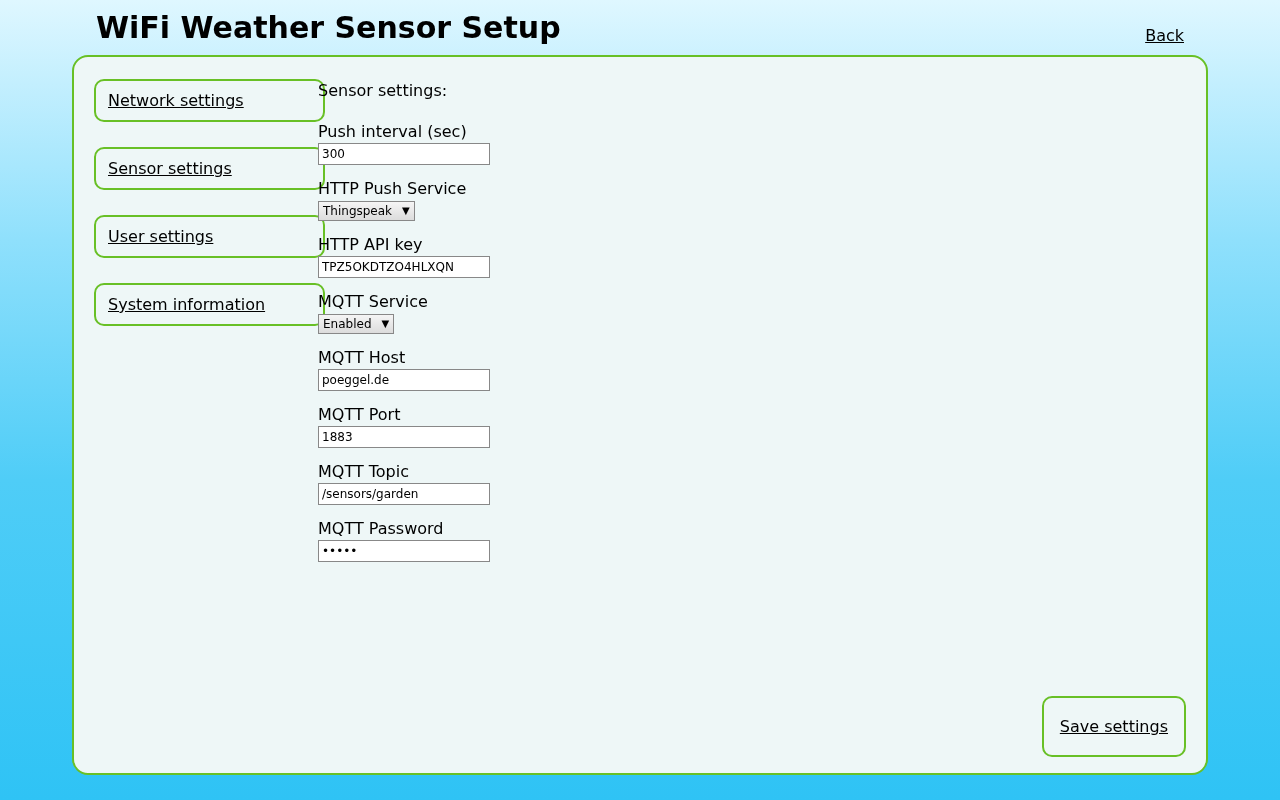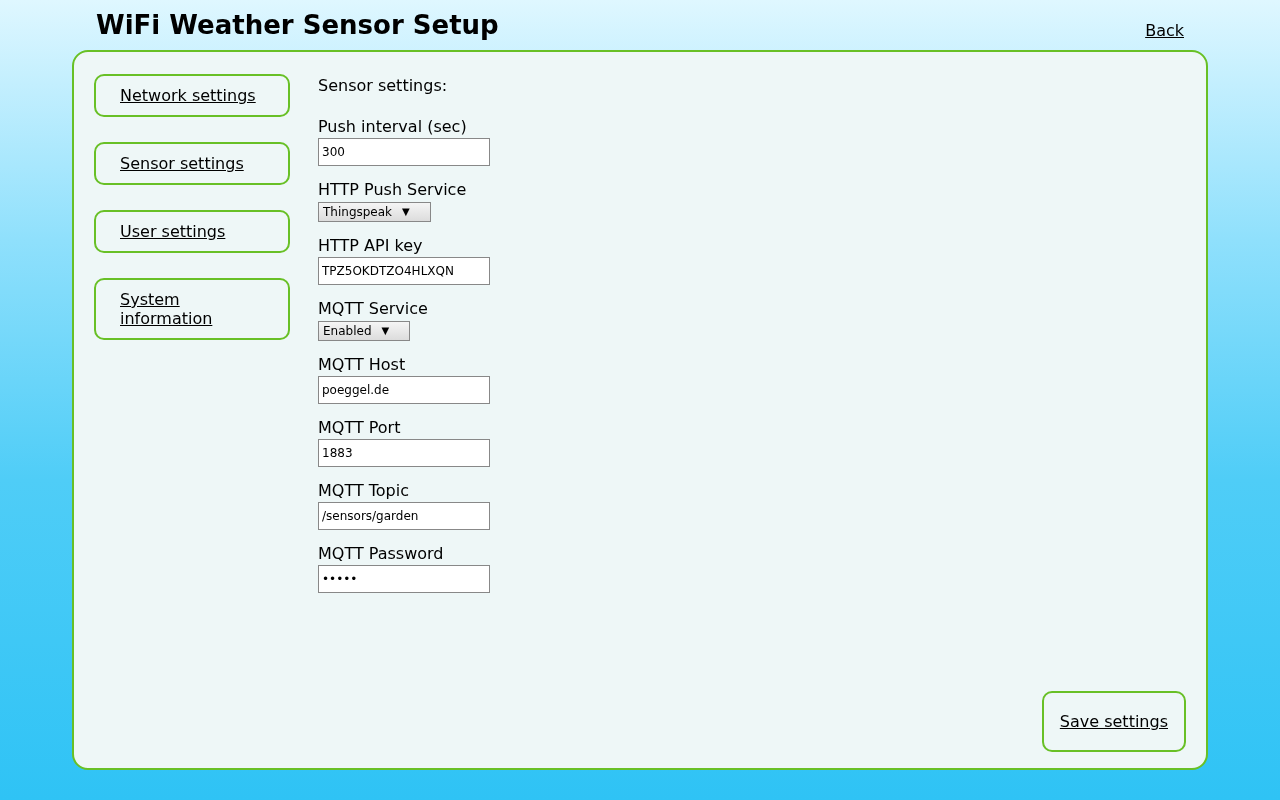--- a/index.html
+++ b/index.html
@@ -10,21 +10,21 @@
       background: linear-gradient(180deg, #dff7ff 0%, #8fe0fc 30%, #4fcdf7 60%, #2fc3f5 100%);
       overflow: hidden;
     }
     .header {
       display: flex;
       align-items: flex-end;
       justify-content: space-between;
       padding: 10px 96px 6px 96px;
     }
     .header h1 {
-      font-size: 26px;
+      font-size: 30px;
       font-weight: 700;
       color: #000;
     }
     .back-link {
       font-size: 16px;
       color: #000;
       text-decoration: underline;
       cursor: pointer;
     }
     .panel {
@@ -36,25 +36,25 @@
       position: relative;
       padding: 22px 20px 20px 20px;
       display: flex;
     }
     .sidebar {
       width: 210px;
       flex-shrink: 0;
     }
     .nav-btn {
       display: block;
-      width: 196px;
+      width: 231px;
       border: 2px solid #68c026;
       border-radius: 10px;
       background: #eef7f7;
-      padding: 10px 24px;
+      padding: 10px 12px;
       margin-bottom: 25px;
       font-size: 16px;
       color: #000;
       text-decoration: underline;
       cursor: pointer;
       text-align: left;
     }
     .content {
       padding-left: 14px;
       padding-top: 2px;
@@ -67,36 +67,36 @@
     }
     .field { margin-bottom: 14px; }
     .field.gap { }
     .field label {
       display: block;
       font-size: 16px;
       margin-bottom: 2px;
     }
     input.text {
       width: 172px;
-      height: 28px;
+      height: 22px;
       border: 1px solid #888;
       background: #fff;
       font-size: 12px;
       font-family: inherit;
       padding: 0 3px;
       color: #000;
     }
     .select {
       display: inline-flex;
       align-items: center;
       height: 20px;
       border: 1px solid #888;
       background: linear-gradient(#f5f5f5, #dcdcdc);
       font-size: 12px;
-      padding: 0 20px 0 4px;
+      padding: 0 4px 0 4px;
       cursor: pointer;
       user-select: none;
     }
     .select .sel-text { white-space: nowrap; }
     .select .caret {
       margin-left: 10px;
       font-size: 10px;
       line-height: 1;
     }
     .save-btn {

